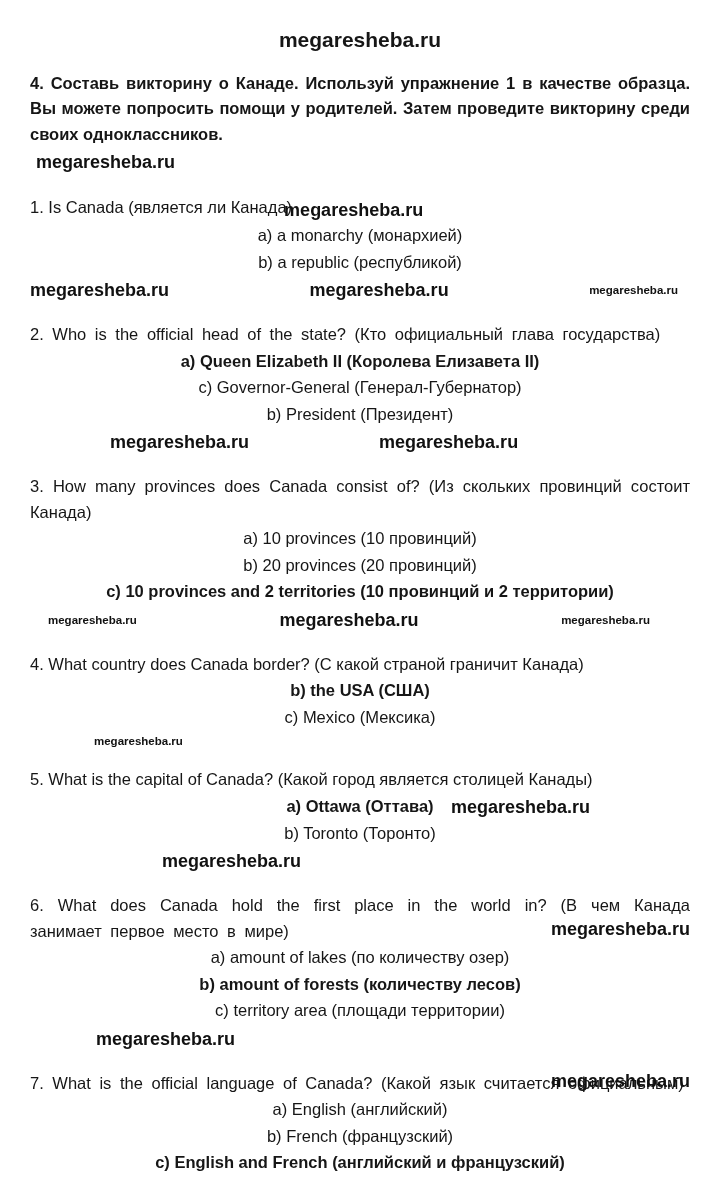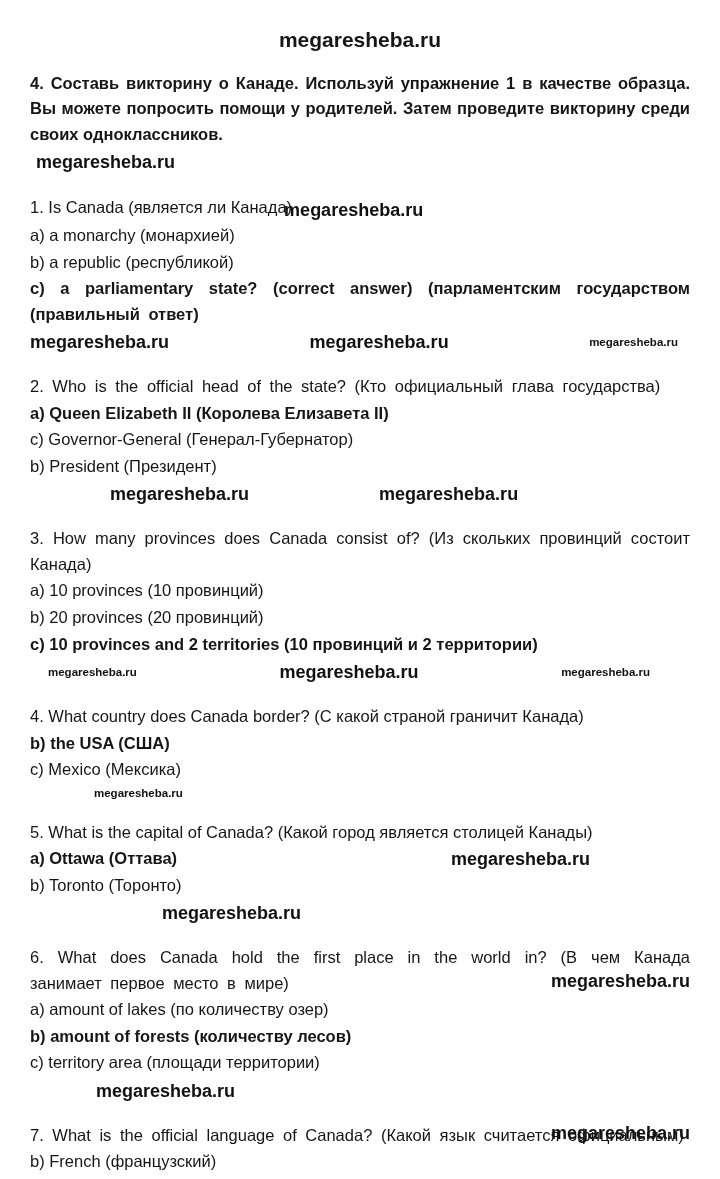--- a/index.html
+++ b/index.html
@@ -22,21 +22,21 @@
   .wm-row{display:flex;align-items:center;margin:2px 0;}
   .rowA{padding-left:6px;}
   .rowB{justify-content:space-between;align-items:center;padding-right:12px;}
   .rowC .wm:first-child{margin-left:80px;}
   .rowC .wm:last-child{margin-left:130px;}
   .rowD{justify-content:space-between;align-items:center;padding:0 40px 0 18px;}
   .rowE{padding-left:64px;}
   .rowF{padding-left:132px;}
   .rowG{padding-left:66px;}
   .q{margin-top:17px;position:relative;}
-  .opt{margin:1px 0;position:relative;}
+  .opt{margin:1px 0;position:relative;text-align:center;}
   .q1wm{display:inline-block;position:relative;top:3px;margin-left:-8px;}
   .abs-wm{position:absolute;right:0;bottom:0;}
   .wm-right-opt{position:absolute;right:100px;top:0;}
 </style>
 </head>
 <body>
 
 <div class="page">
 
   <div class="site-header">megaresheba.ru</div>
@@ -45,21 +45,20 @@
 
   <div class="wm-row rowA">
     <span class="wm lg">megaresheba.ru</span>
   </div>
 
   <p class="q">
     <span>1. Is Canada (является ли Канада)</span><span class="wm lg q1wm">megaresheba.ru</span>
   </p>
   <p class="opt">a) a monarchy (монархией)</p>
   <p class="opt">b) a republic (республикой)</p>
-  <p class="opt b just stretch">c) a parliamentary state? (correct answer) (парламентским государством (правильный ответ)</p>
 
   <div class="wm-row rowB">
     <span class="wm lg">megaresheba.ru</span>
     <span class="wm lg">megaresheba.ru</span>
     <span class="wm sm">megaresheba.ru</span>
   </div>
 
   <p class="q just stretch">2. Who is the official head of the state? (Кто официальный глава государства)</p>
   <p class="opt b">a) Queen Elizabeth II (Королева Елизавета II)</p>
   <p class="opt">c) Governor-General (Генерал-Губернатор)</p>
@@ -109,16 +108,17 @@
   <p class="opt">c) territory area (площади территории)</p>
 
   <div class="wm-row rowG">
     <span class="wm lg">megaresheba.ru</span>
   </div>
 
   <p class="q just stretch">
     <span>7. What is the official language of Canada? (Какой язык считается официальным)</span>
     <span class="wm lg abs-wm">megaresheba.ru</span>
   </p>
+  <p class="opt">a) English (английский)</p>
   <p class="opt">b) French (французский)</p>
   <p class="opt b">c) English and French (английский и французский)</p>
 
 </div>
 
 </body></html>

